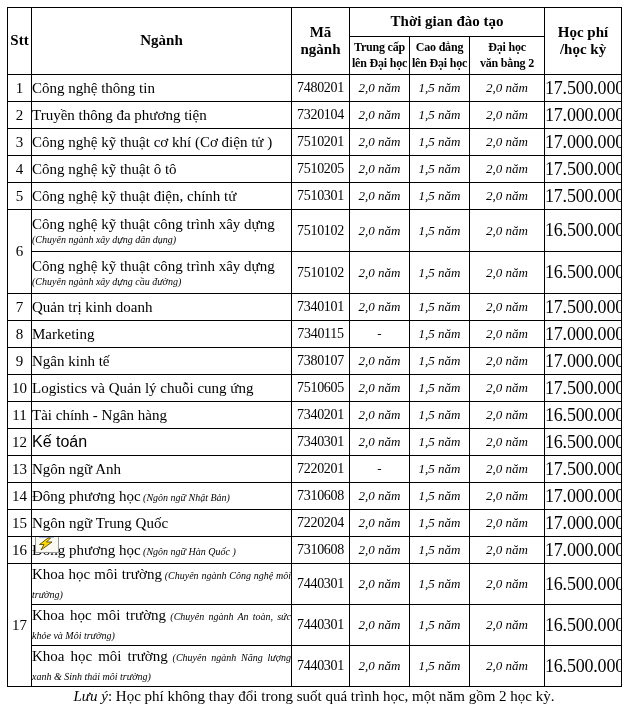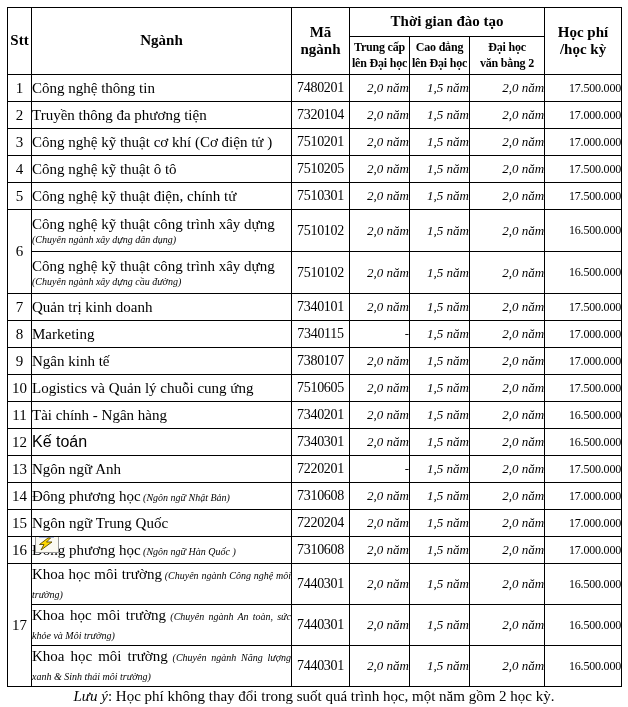--- a/index.html
+++ b/index.html
@@ -31,22 +31,22 @@
   .stt-cell{font-size:15px;text-align:center;}
   .name-cell{
     padding:1px 4px 1px 6px;text-align:left;
     font-size:15px;line-height:1.25;
   }
   .name-cell .note{font-style:italic;font-size:10px;}
   .name-cell.just{text-align:justify;}
   .name-cell.sans{font-family:"Liberation Sans", sans-serif;font-size:16px;}
   .name-cell.rel{position:relative;}
   .code-cell{font-size:14px;text-align:center;letter-spacing:-0.3px;}
-  .dur-cell{font-style:italic;font-size:13px;text-align:right;}
-  .fee-cell{font-size:12px;text-align:right;letter-spacing:-0.2px;}
+  .dur-cell{font-style:italic;font-size:13px;text-align:center;}
+  .fee-cell{font-size:18px;text-align:right;letter-spacing:-0.2px;}
   .ac-btn{
     position:absolute;left:3px;top:-6px;
     width:24px;height:22px;
     display:block;z-index:3;cursor:pointer;
   }
   .footnote{
     position:absolute;left:0;top:688px;width:100%;
     text-align:center;font-size:15px;
   }
   .footnote .lbl{font-style:italic;}

